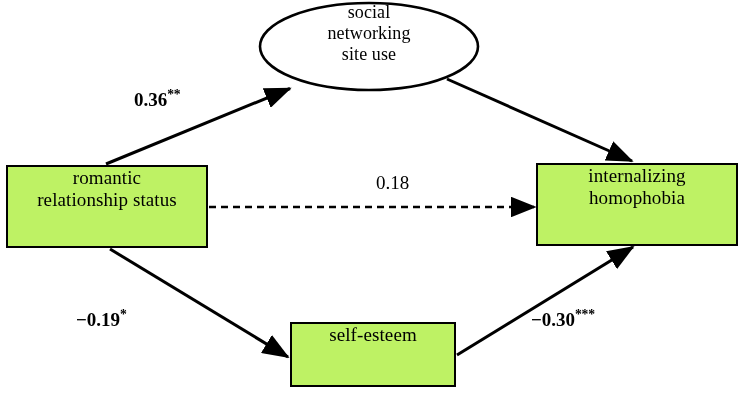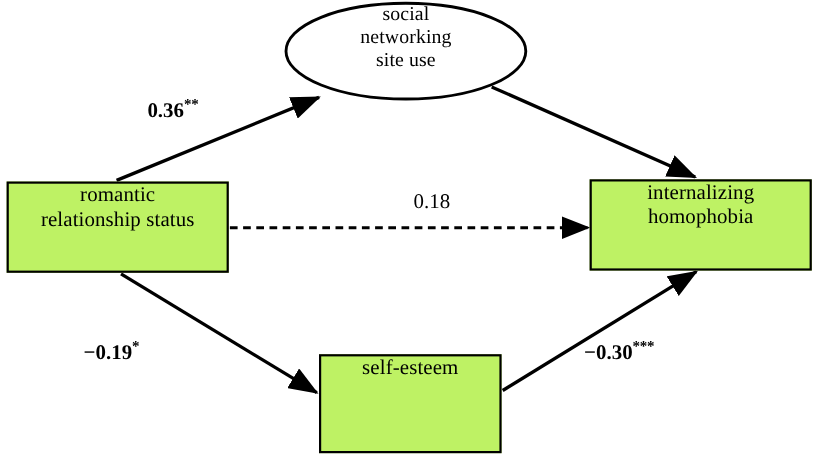--- a/index.html
+++ b/index.html
@@ -58,21 +58,21 @@
   #node-internalizing {
     left: 536px;
     top: 163px;
     width: 202px;
     height: 83px;
   }
   #node-selfesteem {
     left: 290px;
     top: 322px;
     width: 166px;
-    height: 90px;
+    height: 65px;
   }
   #node-sns {
     left: 259px;
     top: 2px;
     width: 220px;
     height: 89px;
   }
   .edge-label {
     position: absolute;
     color: #000000;

